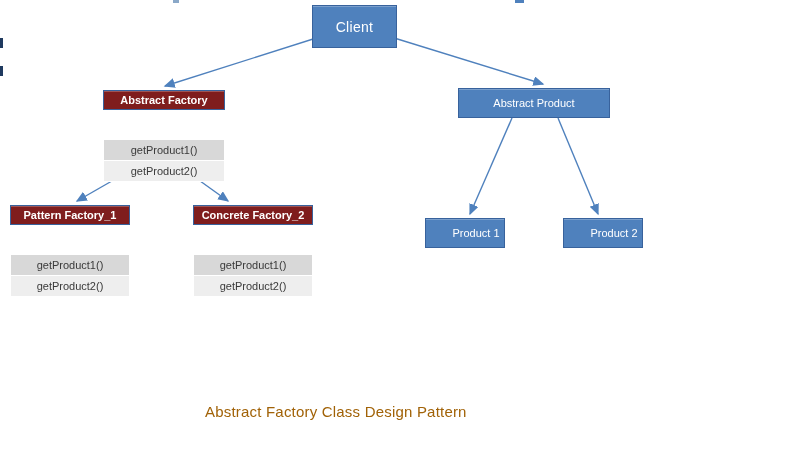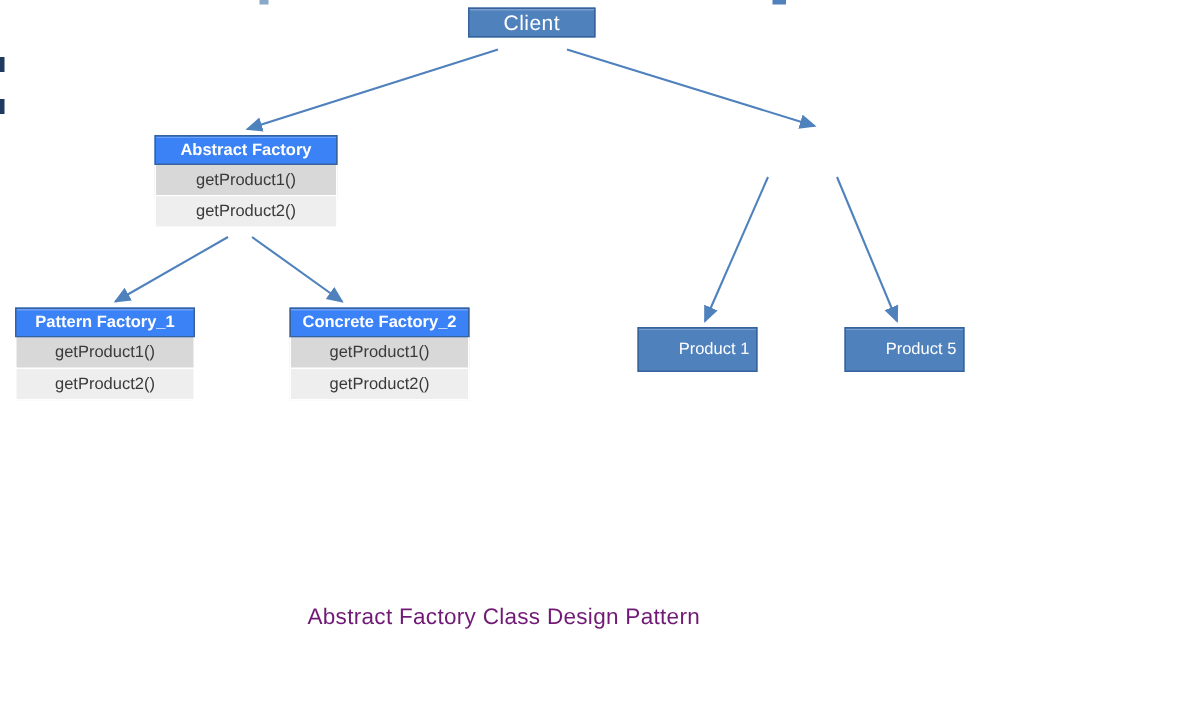--- a/index.html
+++ b/index.html
@@ -31,21 +31,21 @@
     display: flex;
     align-items: center;
     justify-content: center;
     box-sizing: border-box;
     box-shadow: inset 0 1px 0 rgba(255,255,255,0.25);
   }
   .client-node {
     left: 312px;
     top: 5px;
     width: 85px;
-    height: 20px;
+    height: 43px;
     font-size: 14px;
     letter-spacing: 0.3px;
   }
   .abstract-product-node {
     left: 458px;
     top: 88px;
     width: 152px;
     height: 30px;
     font-size: 11px;
   }
@@ -57,21 +57,21 @@
   }
   .product-1 { left: 425px; top: 218px; }
   .product-2 { left: 563px; top: 218px; }
 
   .class-box {
     position: absolute;
     box-sizing: border-box;
   }
   .class-header {
     height: 20px;
-    background: #3b82f6;
+    background: #7f1d1d;
     border: 1px solid #38629c;
     box-sizing: border-box;
     color: #ffffff;
     font-size: 11px;
     font-weight: bold;
     display: flex;
     align-items: center;
     justify-content: center;
     box-shadow: inset 0 1px 0 rgba(255,255,255,0.25);
   }
@@ -79,33 +79,33 @@
     height: 21px;
     box-sizing: border-box;
     font-size: 11px;
     color: #3a3a3a;
     display: flex;
     align-items: center;
     justify-content: center;
     border: 1px solid #ffffff;
     border-top: none;
   }
-  .class-row.row1 { background: #d8d8d8; }
+  .class-row.row1 { background: #d8d8d8; margin-top: 30px; }
   .class-row.row2 { background: #eeeeee; text-align: center; }
 
   .abstract-factory { left: 103px; top: 90px; width: 122px; }
   .concrete-factory-1 { left: 10px; top: 205px; width: 120px; }
   .concrete-factory-2 { left: 193px; top: 205px; width: 120px; }
 
   .caption {
     position: absolute;
     left: 205px;
     top: 403px;
     font-size: 15px;
-    color: #701a75;
+    color: #a16207;
     letter-spacing: 0.2px;
   }
 
   .edge-artifact {
     position: absolute;
   }
   .artifact-left-1 { left: 0; top: 38px; width: 3px; height: 10px; background: #1f3a5f; }
   .artifact-left-2 { left: 0; top: 66px; width: 3px; height: 10px; background: #1f3a5f; }
   .artifact-top-1  { left: 515px; top: 0; width: 9px; height: 3px; background: #4f81bd; }
   .artifact-top-2  { left: 173px; top: 0; width: 6px; height: 3px; background: #8aa8c8; }
@@ -148,24 +148,25 @@
     <div class="class-row row1">getProduct1()</div>
     <div class="class-row row2">getProduct2()</div>
   </div>
 
   <div class="class-box concrete-factory-2">
     <div class="class-header">Concrete Factory_2</div>
     <div class="class-row row1">getProduct1()</div>
     <div class="class-row row2">getProduct2()</div>
   </div>
 
+  <div class="node abstract-product-node">Abstract Product</div>
 
   <div class="node product-node product-1">Product 1</div>
 
-  <div class="node product-node product-2">Product 5</div>
+  <div class="node product-node product-2">Product 2</div>
 
   <div class="caption">Abstract Factory Class Design Pattern</div>
 
   <div class="edge-artifact artifact-left-1"></div>
   <div class="edge-artifact artifact-left-2"></div>
   <div class="edge-artifact artifact-top-1"></div>
   <div class="edge-artifact artifact-top-2"></div>
 
 </div>
 

